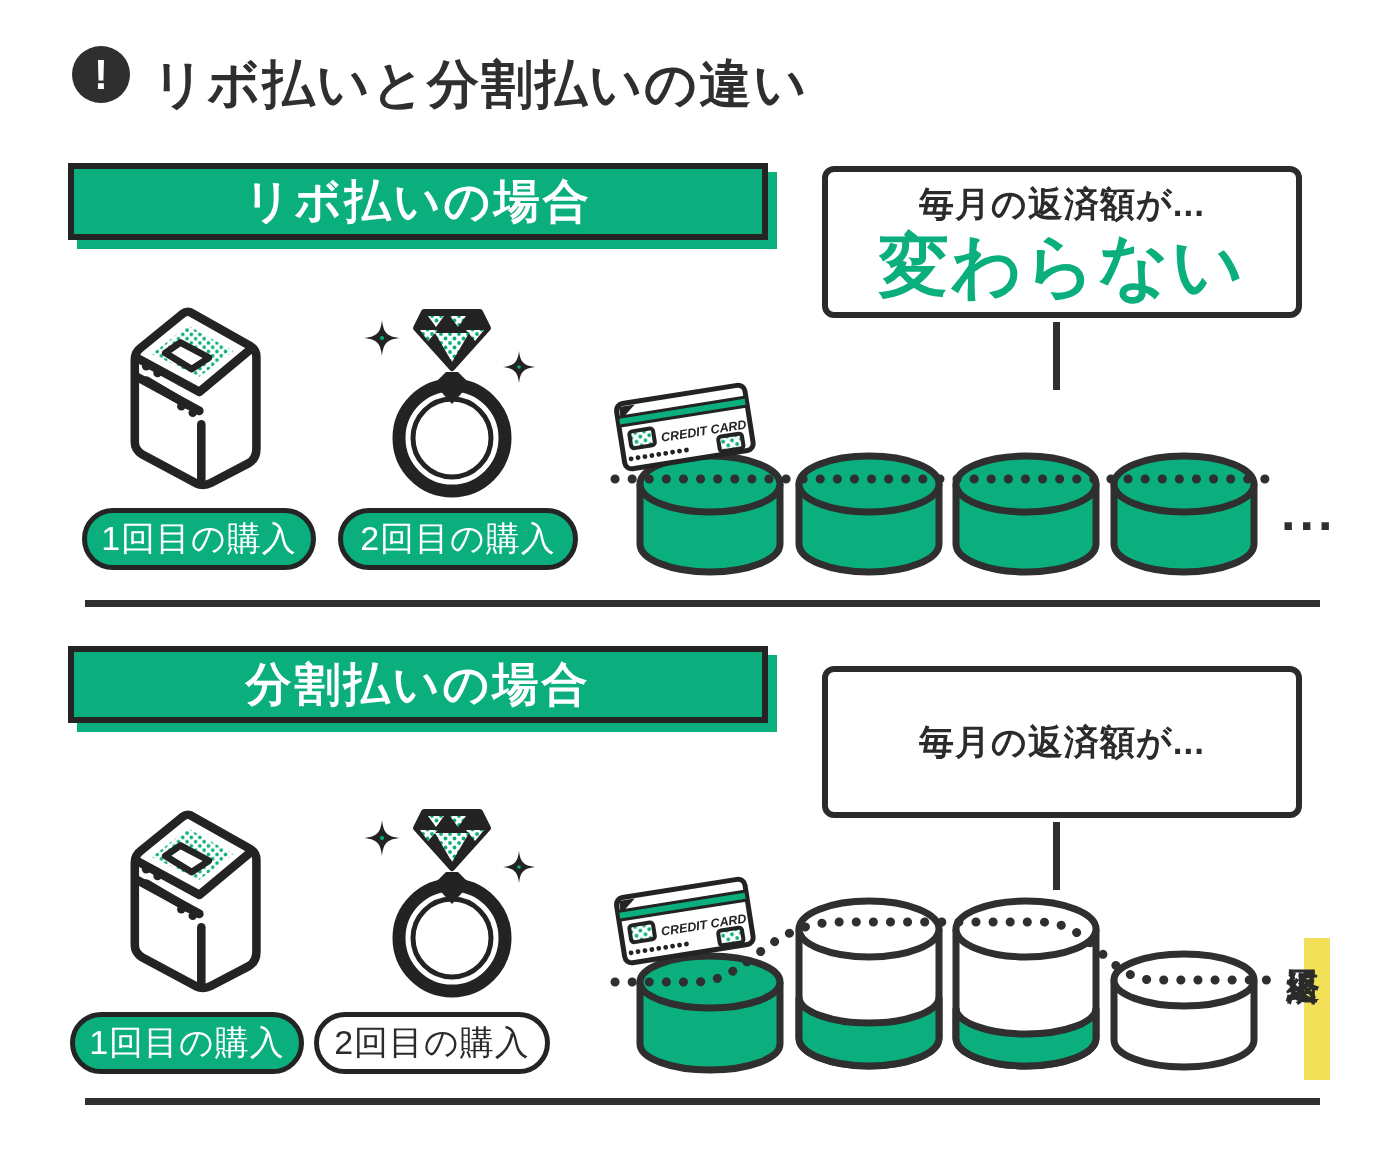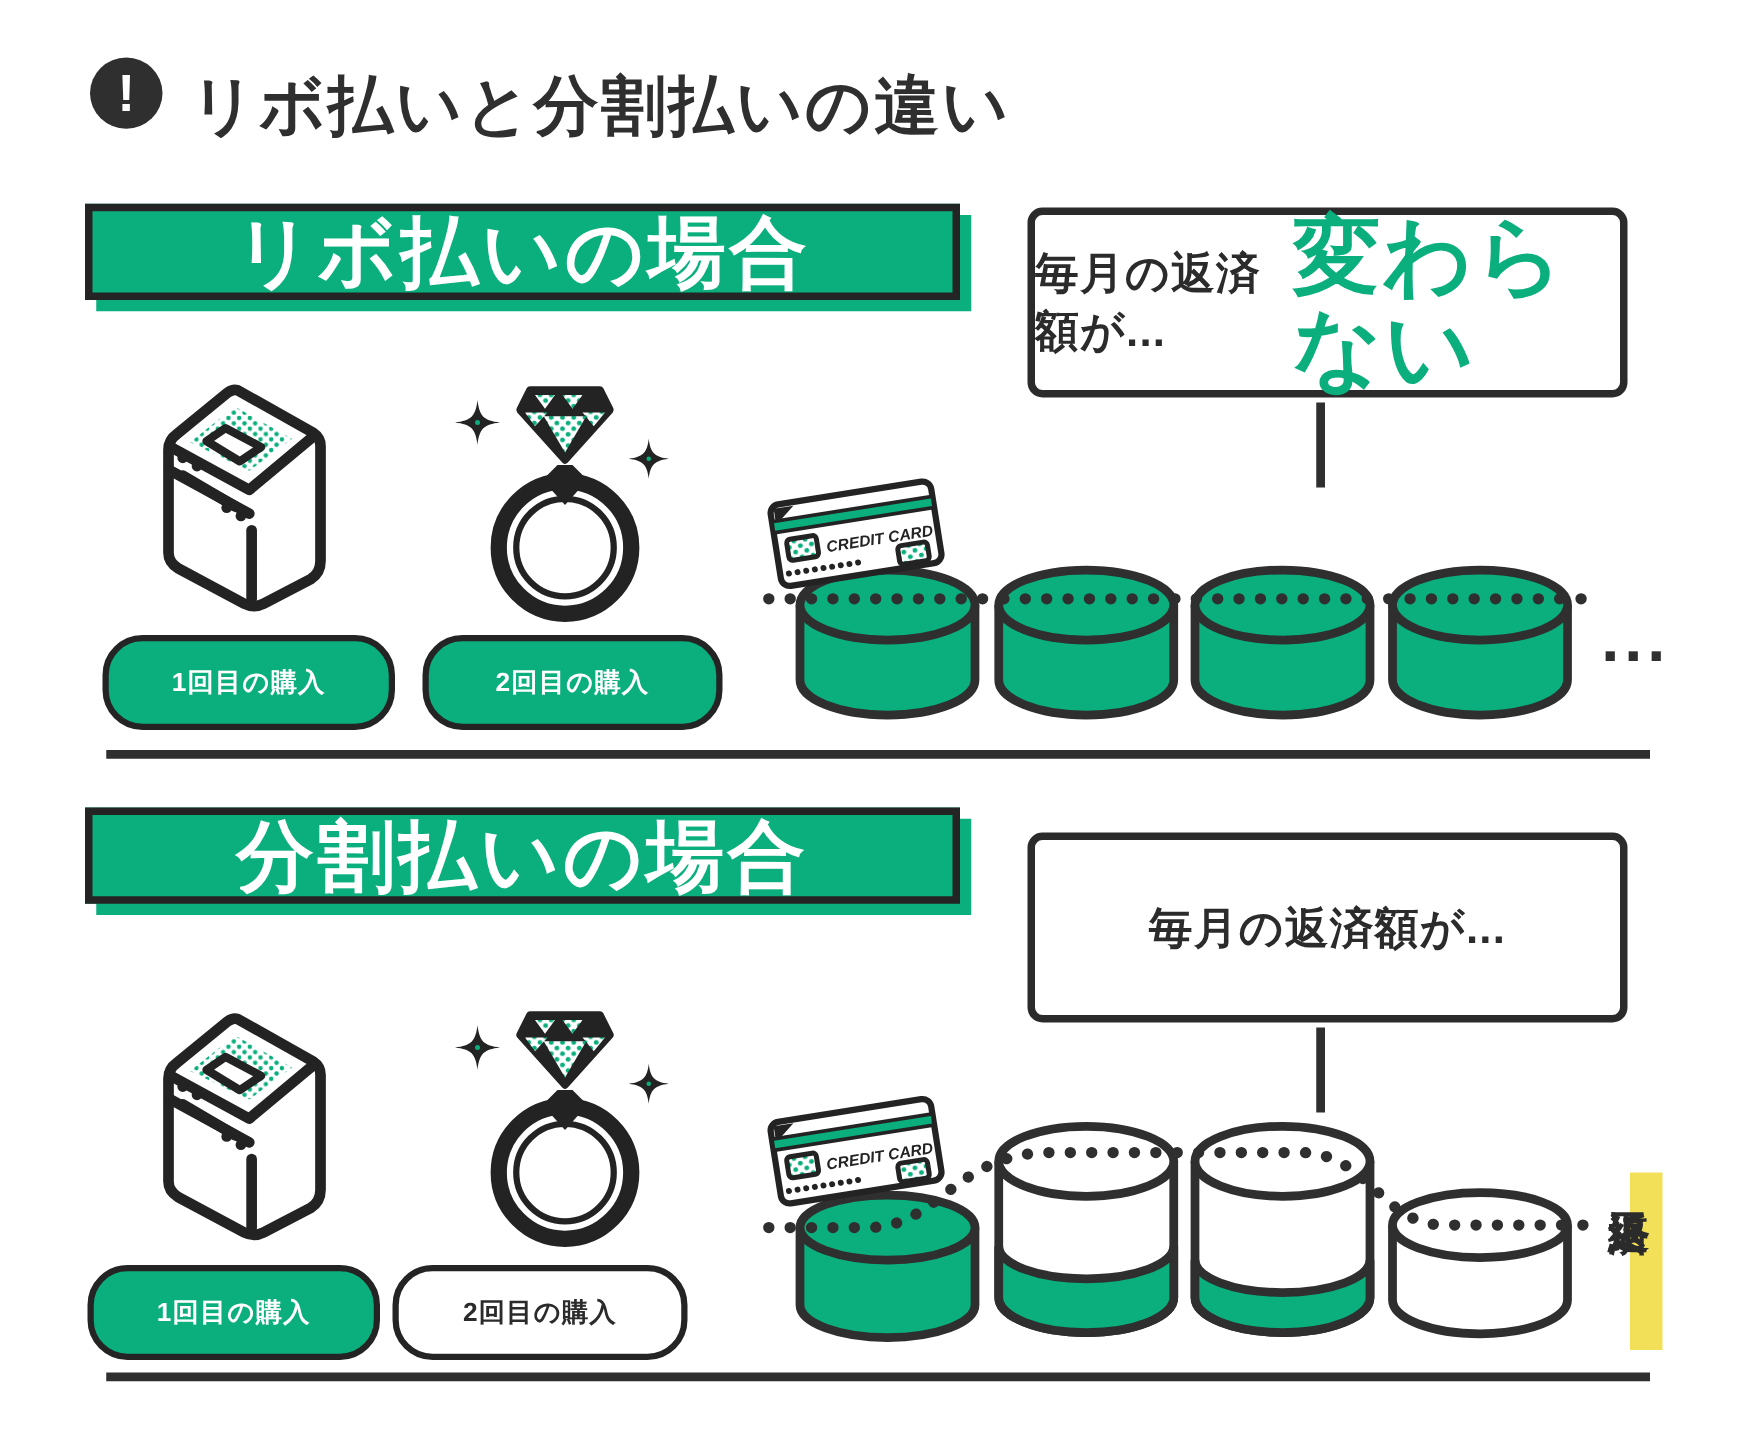--- a/index.html
+++ b/index.html
@@ -15,45 +15,45 @@
   
   .title-icon{position:absolute;left:72px;top:46px;width:58px;height:57px;background:var(--dark);
     border-radius:50%;display:flex;align-items:center;justify-content:center;color:#fff;
     font-size:42px;font-weight:900;line-height:1;}
   .title-text{position:absolute;left:152px;top:50px;font-size:52px;font-weight:900;color:var(--dark);letter-spacing:2px;}
 
   
   .banner{position:absolute;left:68px;width:700px;height:77px;background:var(--green);
     border:6px solid #242424;box-shadow:9px 9px 0 0 var(--green);
     display:flex;align-items:center;justify-content:center;
-    color:#fff;font-size:62px;font-weight:900;letter-spacing:3px;}
+    color:#fff;font-size:46px;font-weight:900;letter-spacing:3px;}
   .banner.b1{top:163px;}
   .banner.b2{top:646px;}
 
   
   .callout{position:absolute;left:822px;width:480px;height:152px;background:#fff;
     border:6px solid #2b2b2b;border-radius:12px;
-    display:flex;align-items:center;justify-content:center;gap:2px;}
+    display:flex;flex-direction:column;align-items:center;justify-content:center;gap:2px;}
   .callout::before{content:'';position:absolute;z-index:-1;left:10px;top:14px;
     width:calc(100% + 4px);height:calc(100% + 6px);border-radius:12px;
     background-image:radial-gradient(var(--green) 2.1px,transparent 2.6px);
     background-size:8px 8px;}
   .callout.c1{top:166px;}
   .callout.c2{top:666px;}
   .callout .line1{font-size:35px;font-weight:900;color:#2b2b2b;letter-spacing:1px;}
   .callout .line2{font-size:70px;font-weight:900;color:var(--green);letter-spacing:2px;line-height:1.05;}
 
   .connector{position:absolute;left:1053px;width:7px;background:var(--dark);}
   .connector.k1{top:322px;height:68px;}
   .connector.k2{top:822px;height:68px;}
 
   
-  .pill{position:absolute;height:76px;border:5px solid #242424;border-radius:32px;
+  .pill{position:absolute;height:62px;border:5px solid #242424;border-radius:32px;
     display:flex;align-items:center;justify-content:center;
-    font-size:21px;font-weight:700;letter-spacing:1px;}
+    font-size:34px;font-weight:400;letter-spacing:1px;}
   .pill-green{background:var(--green);color:#fff;}
   .pill-white{background:#fff;color:#2b2b2b;}
   .pill.p-r1{left:82px;top:508px;width:234px;}
   .pill.p-r2{left:338px;top:508px;width:240px;}
   .pill.p-i1{left:70px;top:1012px;width:234px;}
   .pill.p-i2{left:314px;top:1012px;width:236px;}
 
   .abs{position:absolute;}
 
   .ellipsis{position:absolute;left:1281px;top:482px;font-size:52px;font-weight:900;

